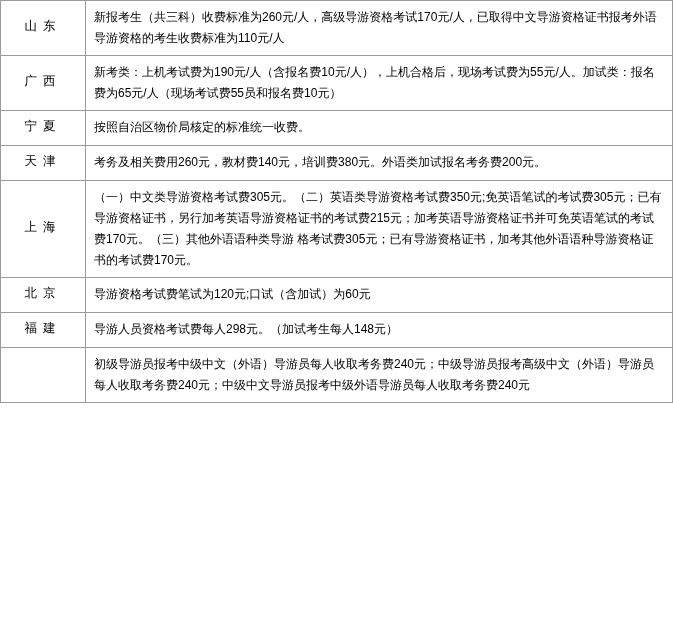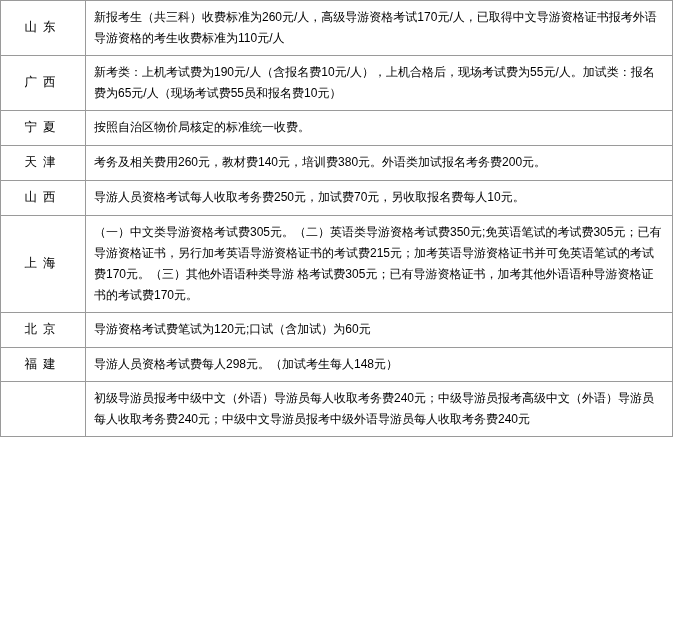--- a/index.html
+++ b/index.html
@@ -25,20 +25,21 @@
     line-height: 1.75;
   }
   td.region {
     width: 68px;
     text-align: center;
     letter-spacing: 6px;
     padding-left: 10px;
     padding-right: 4px;
     white-space: nowrap;
     font-size: 12.5px;
+    font-family: Liberation Mono, monospace;
   }
   td.region span.region-text {
     display: inline-block;
   }
   td.detail {
     text-align: left;
     font-size: 12px;
   }
   
 </style>
@@ -57,24 +58,20 @@
     </tr>
     <tr>
       <td class="region"><span class="region-text">宁夏</span></td>
       <td class="detail">按照自治区物价局核定的标准统一收费。</td>
     </tr>
     <tr>
       <td class="region"><span class="region-text">天津</span></td>
       <td class="detail">考务及相关费用260元，教材费140元，培训费380元。外语类加试报名考务费200元。</td>
     </tr>
     <tr>
-      <td class="region"><span class="region-text">山西</span></td>
-      <td class="detail">导游人员资格考试每人收取考务费250元，加试费70元，另收取报名费每人10元。</td>
-    </tr>
-    <tr>
       <td class="region"><span class="region-text">上海</span></td>
       <td class="detail">（一）中文类导游资格考试费305元。（二）英语类导游资格考试费350元;免英语笔试的考试费305元；已有导游资格证书，另行加考英语导游资格证书的考试费215元；加考英语导游资格证书并可免英语笔试的考试费170元。（三）其他外语语种类导游  格考试费305元；已有导游资格证书，加考其他外语语种导游资格证书的考试费170元。</td>
     </tr>
     <tr>
       <td class="region"><span class="region-text">北京</span></td>
       <td class="detail">导游资格考试费笔试为120元;口试（含加试）为60元</td>
     </tr>
     <tr>
       <td class="region"><span class="region-text">福建</span></td>
       <td class="detail">导游人员资格考试费每人298元。（加试考生每人148元）</td>

